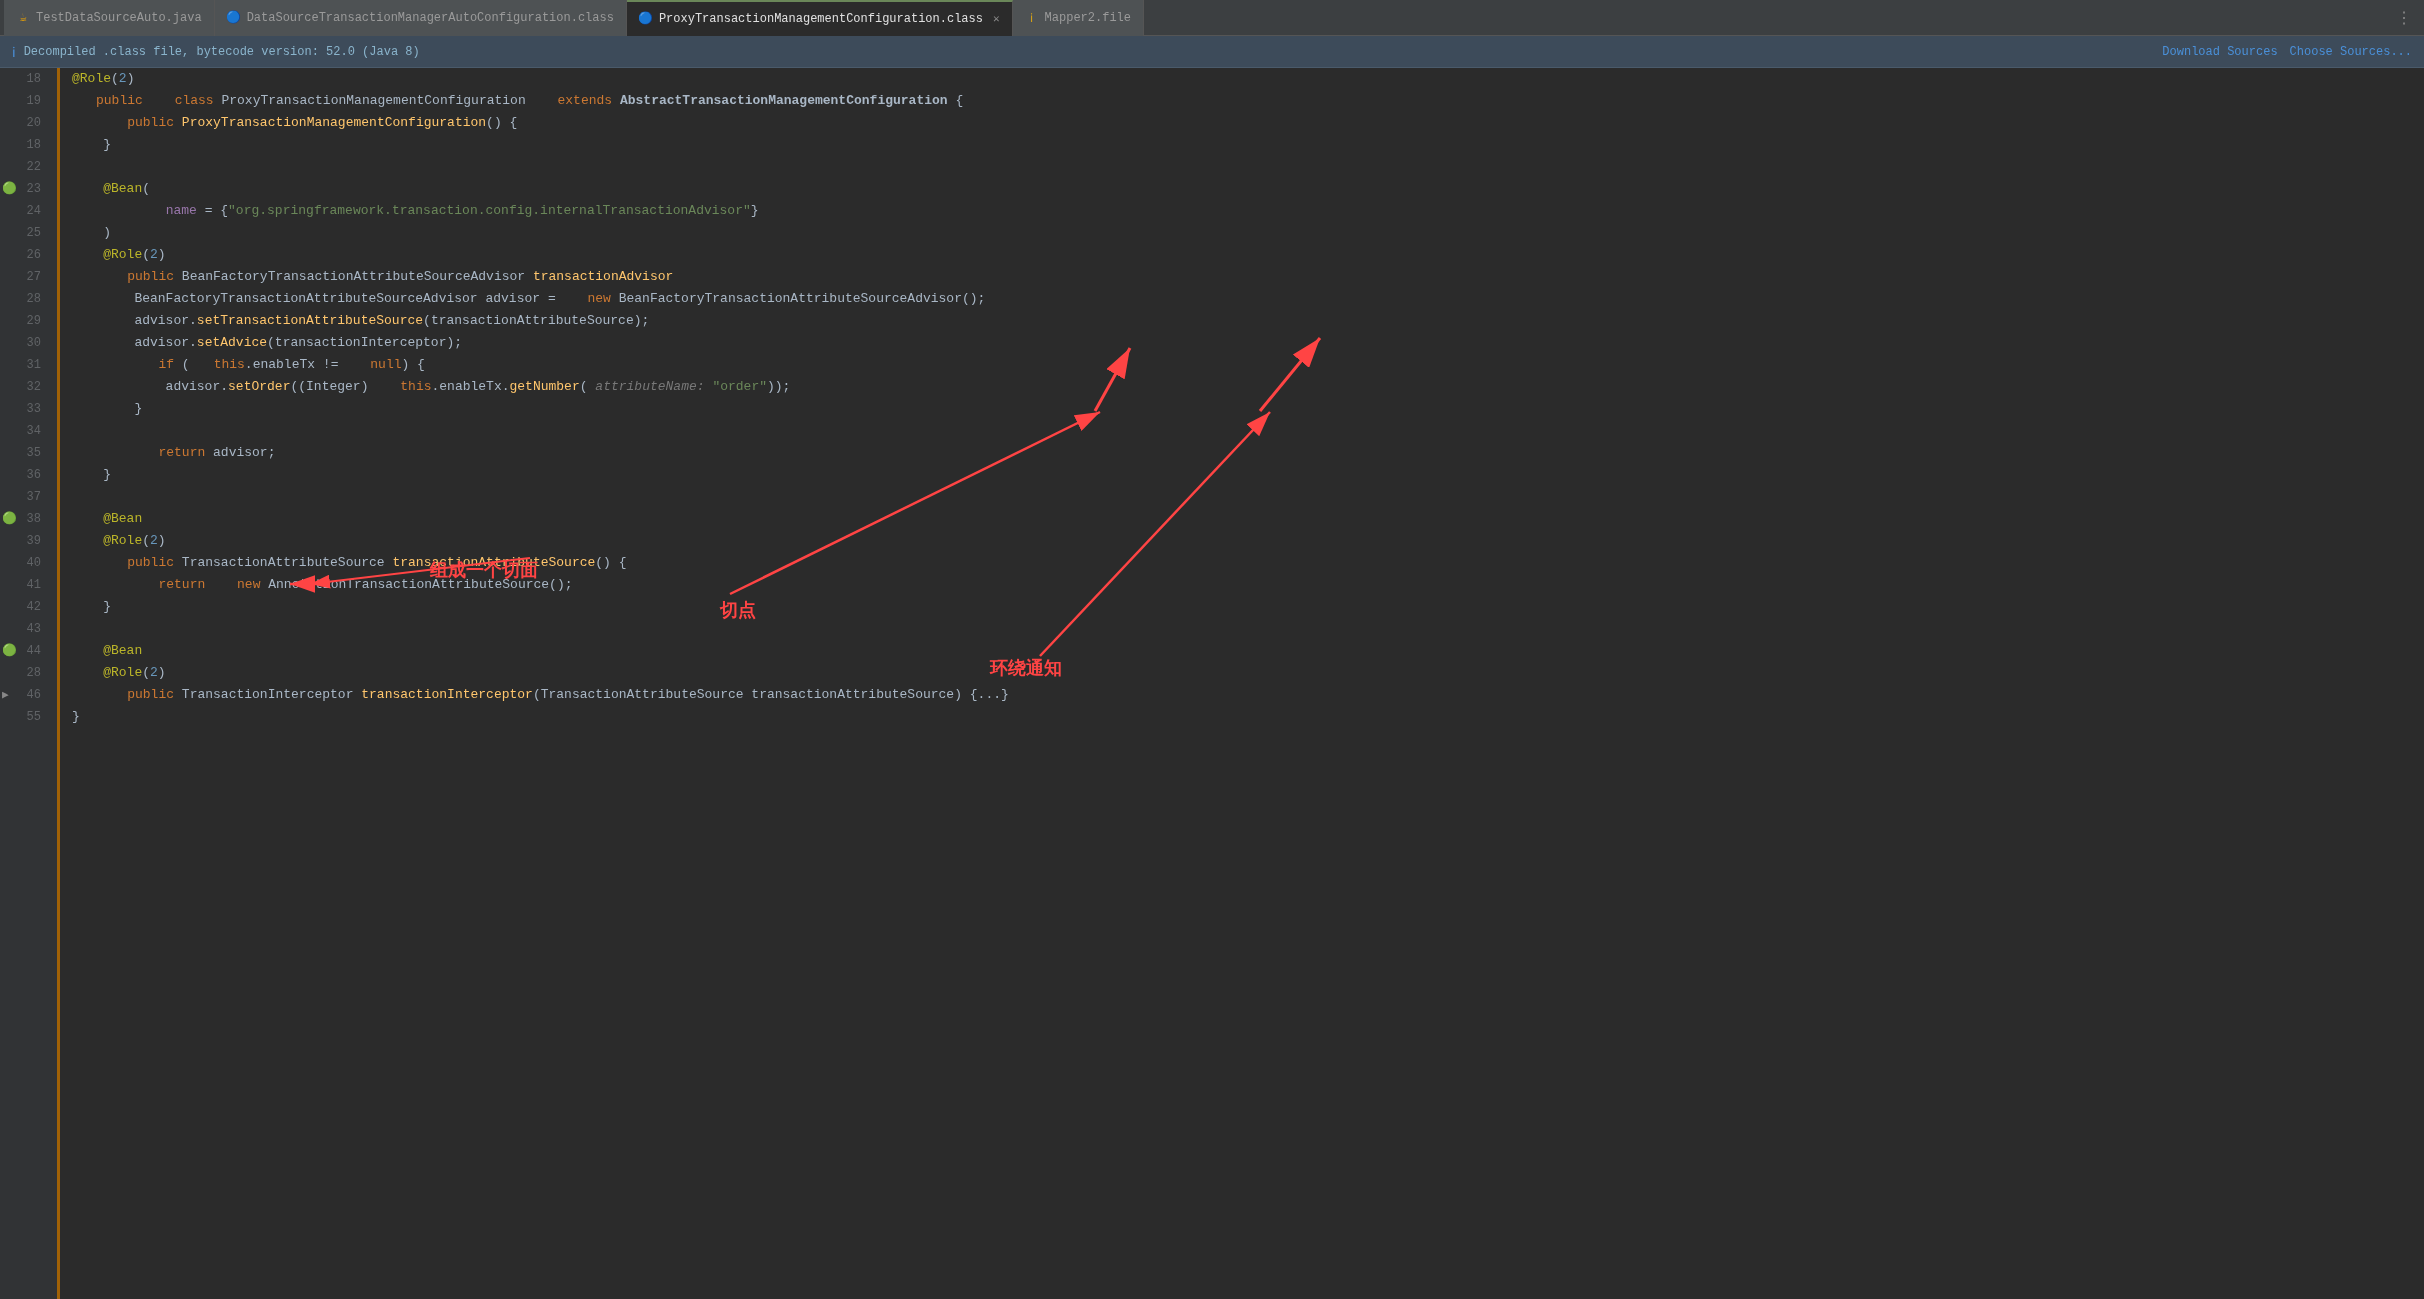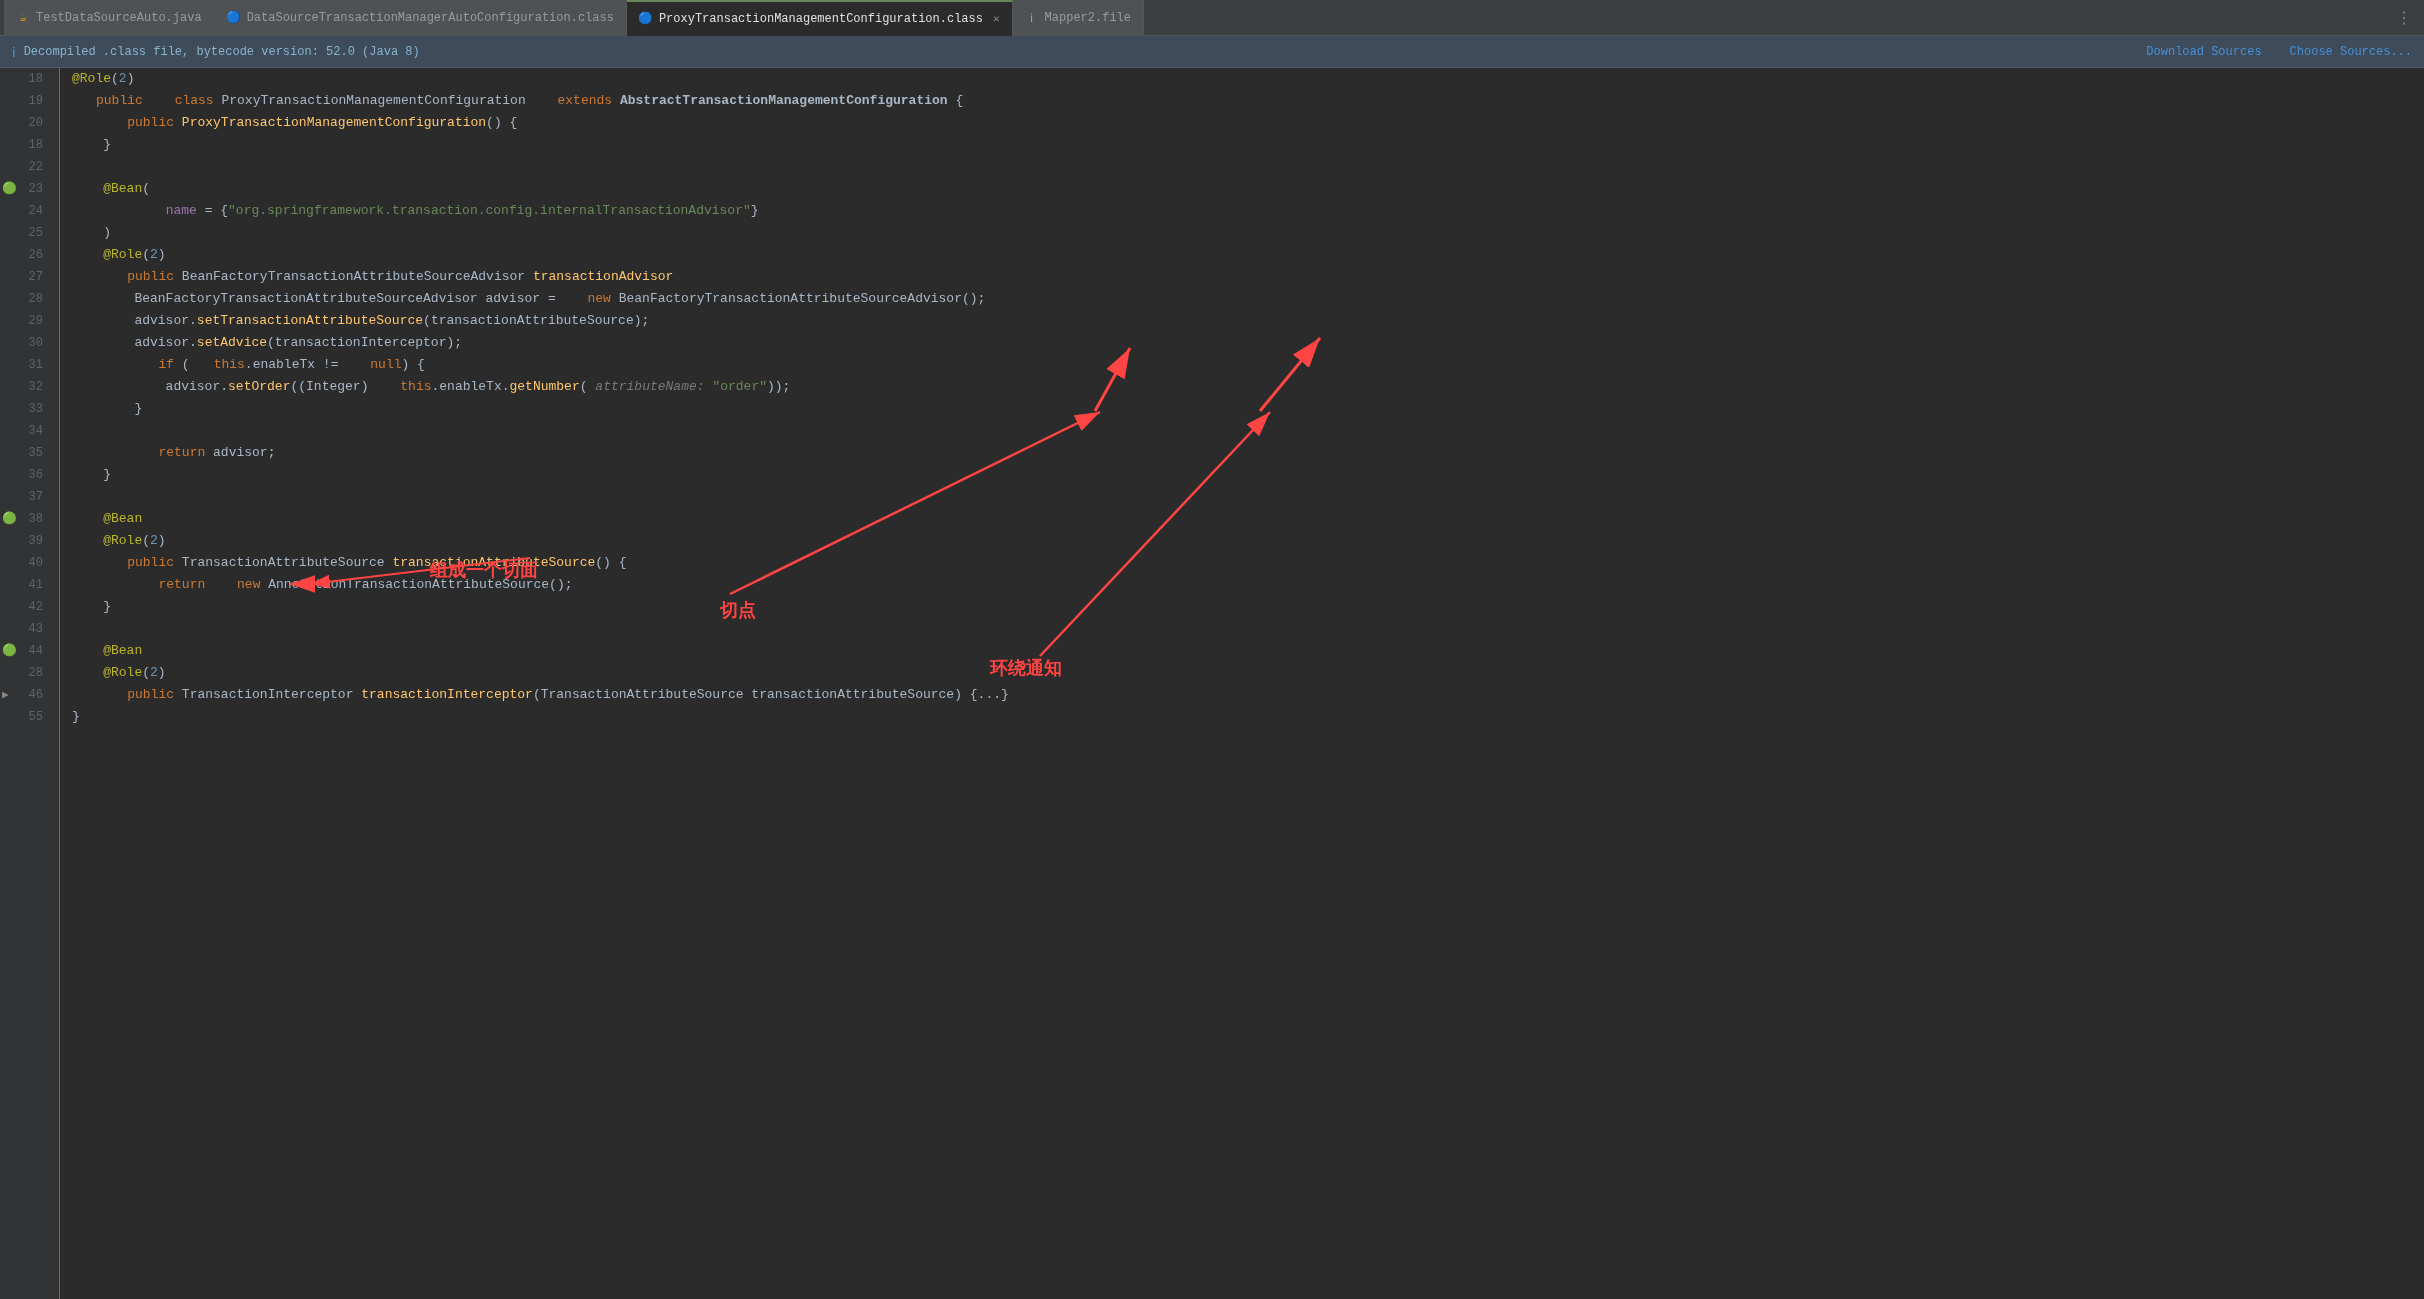--- a/index.html
+++ b/index.html
@@ -77,42 +77,42 @@
       border-bottom: 1px solid #4a5a6a;
     }
     .info-icon {
       color: #4a90d9;
       font-size: 14px;
       margin-right: 8px;
     }
     .info-bar-actions {
       margin-left: auto;
       display: flex;
-      gap: 28px;
+      gap: 12px;
     }
     .info-action-link {
       color: #4a90d9;
       cursor: pointer;
       font-size: 12px;
       text-decoration: none;
     }
 
     
     .code-area {
       display: flex;
       height: calc(1299px - 36px - 32px);
       overflow: hidden;
       position: relative;
     }
 
     .line-numbers {
       background: #313335;
       min-width: 60px;
       padding: 0;
-      border-right: 1px solid #a16207;
+      border-right: 3px solid #a16207;
       color: #606366;
       font-size: 12px;
       line-height: 22px;
       text-align: right;
       padding-right: 8px;
       user-select: none;
       flex-shrink: 0;
     }
     .line-number-row {
       display: flex;

